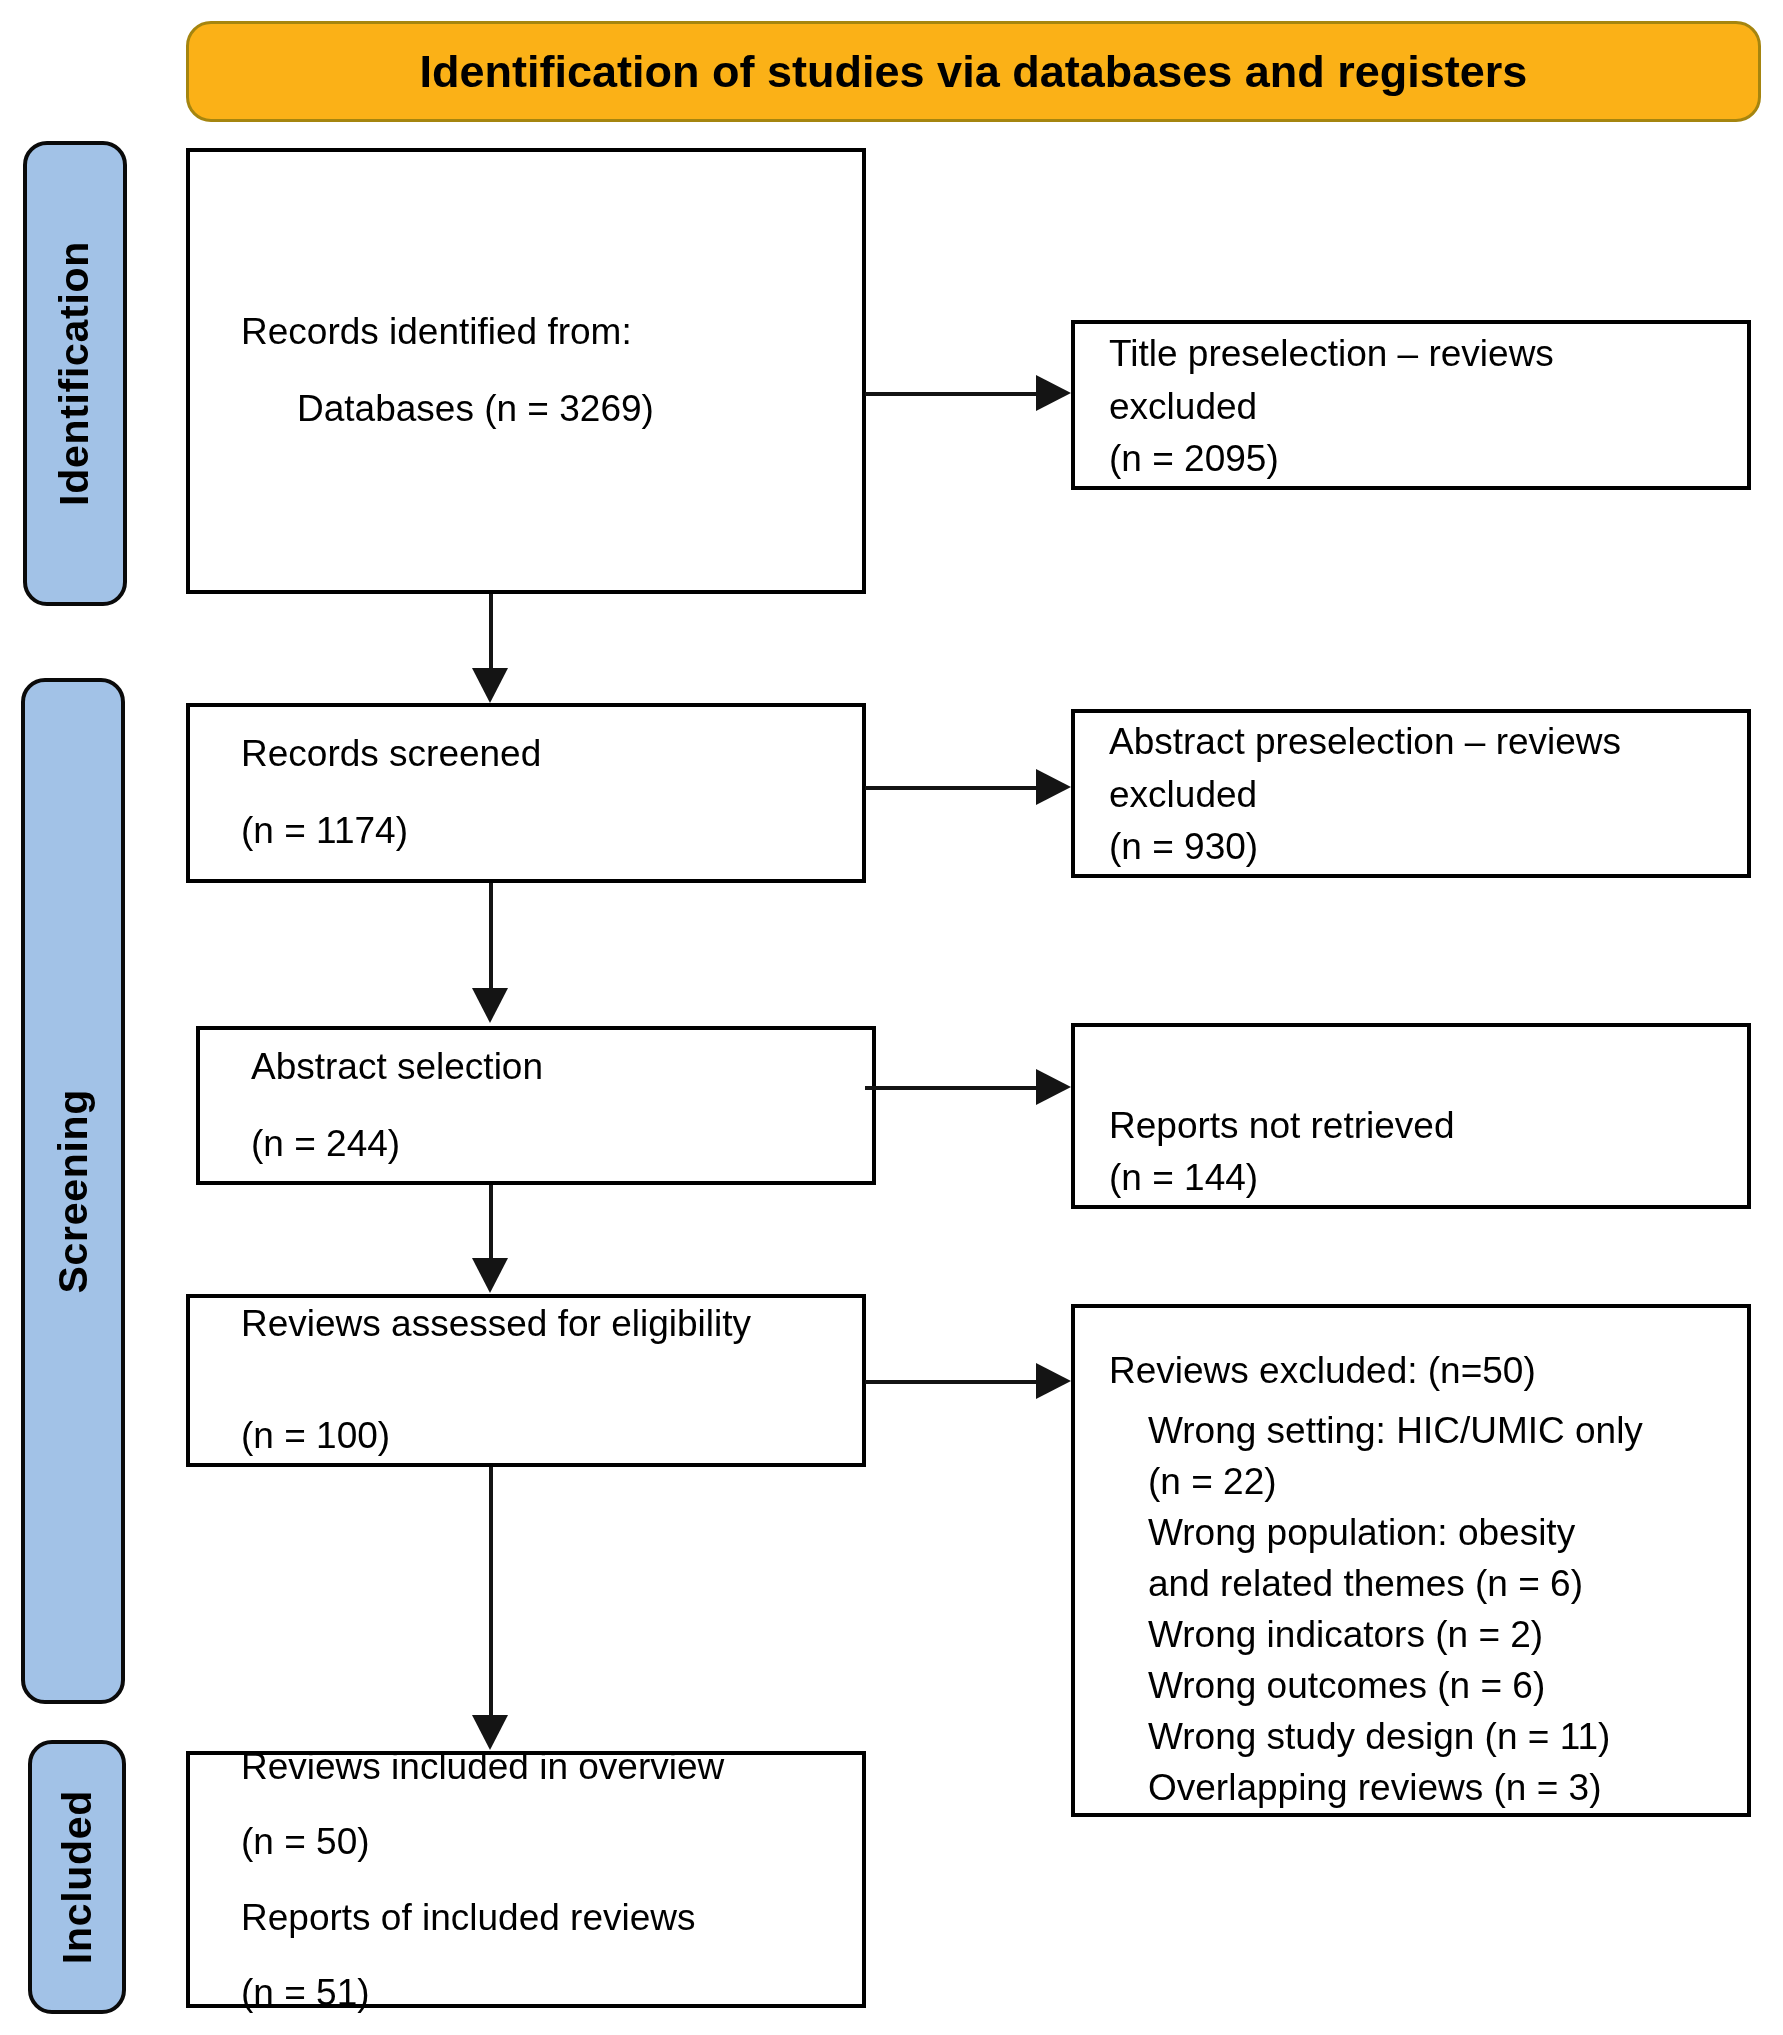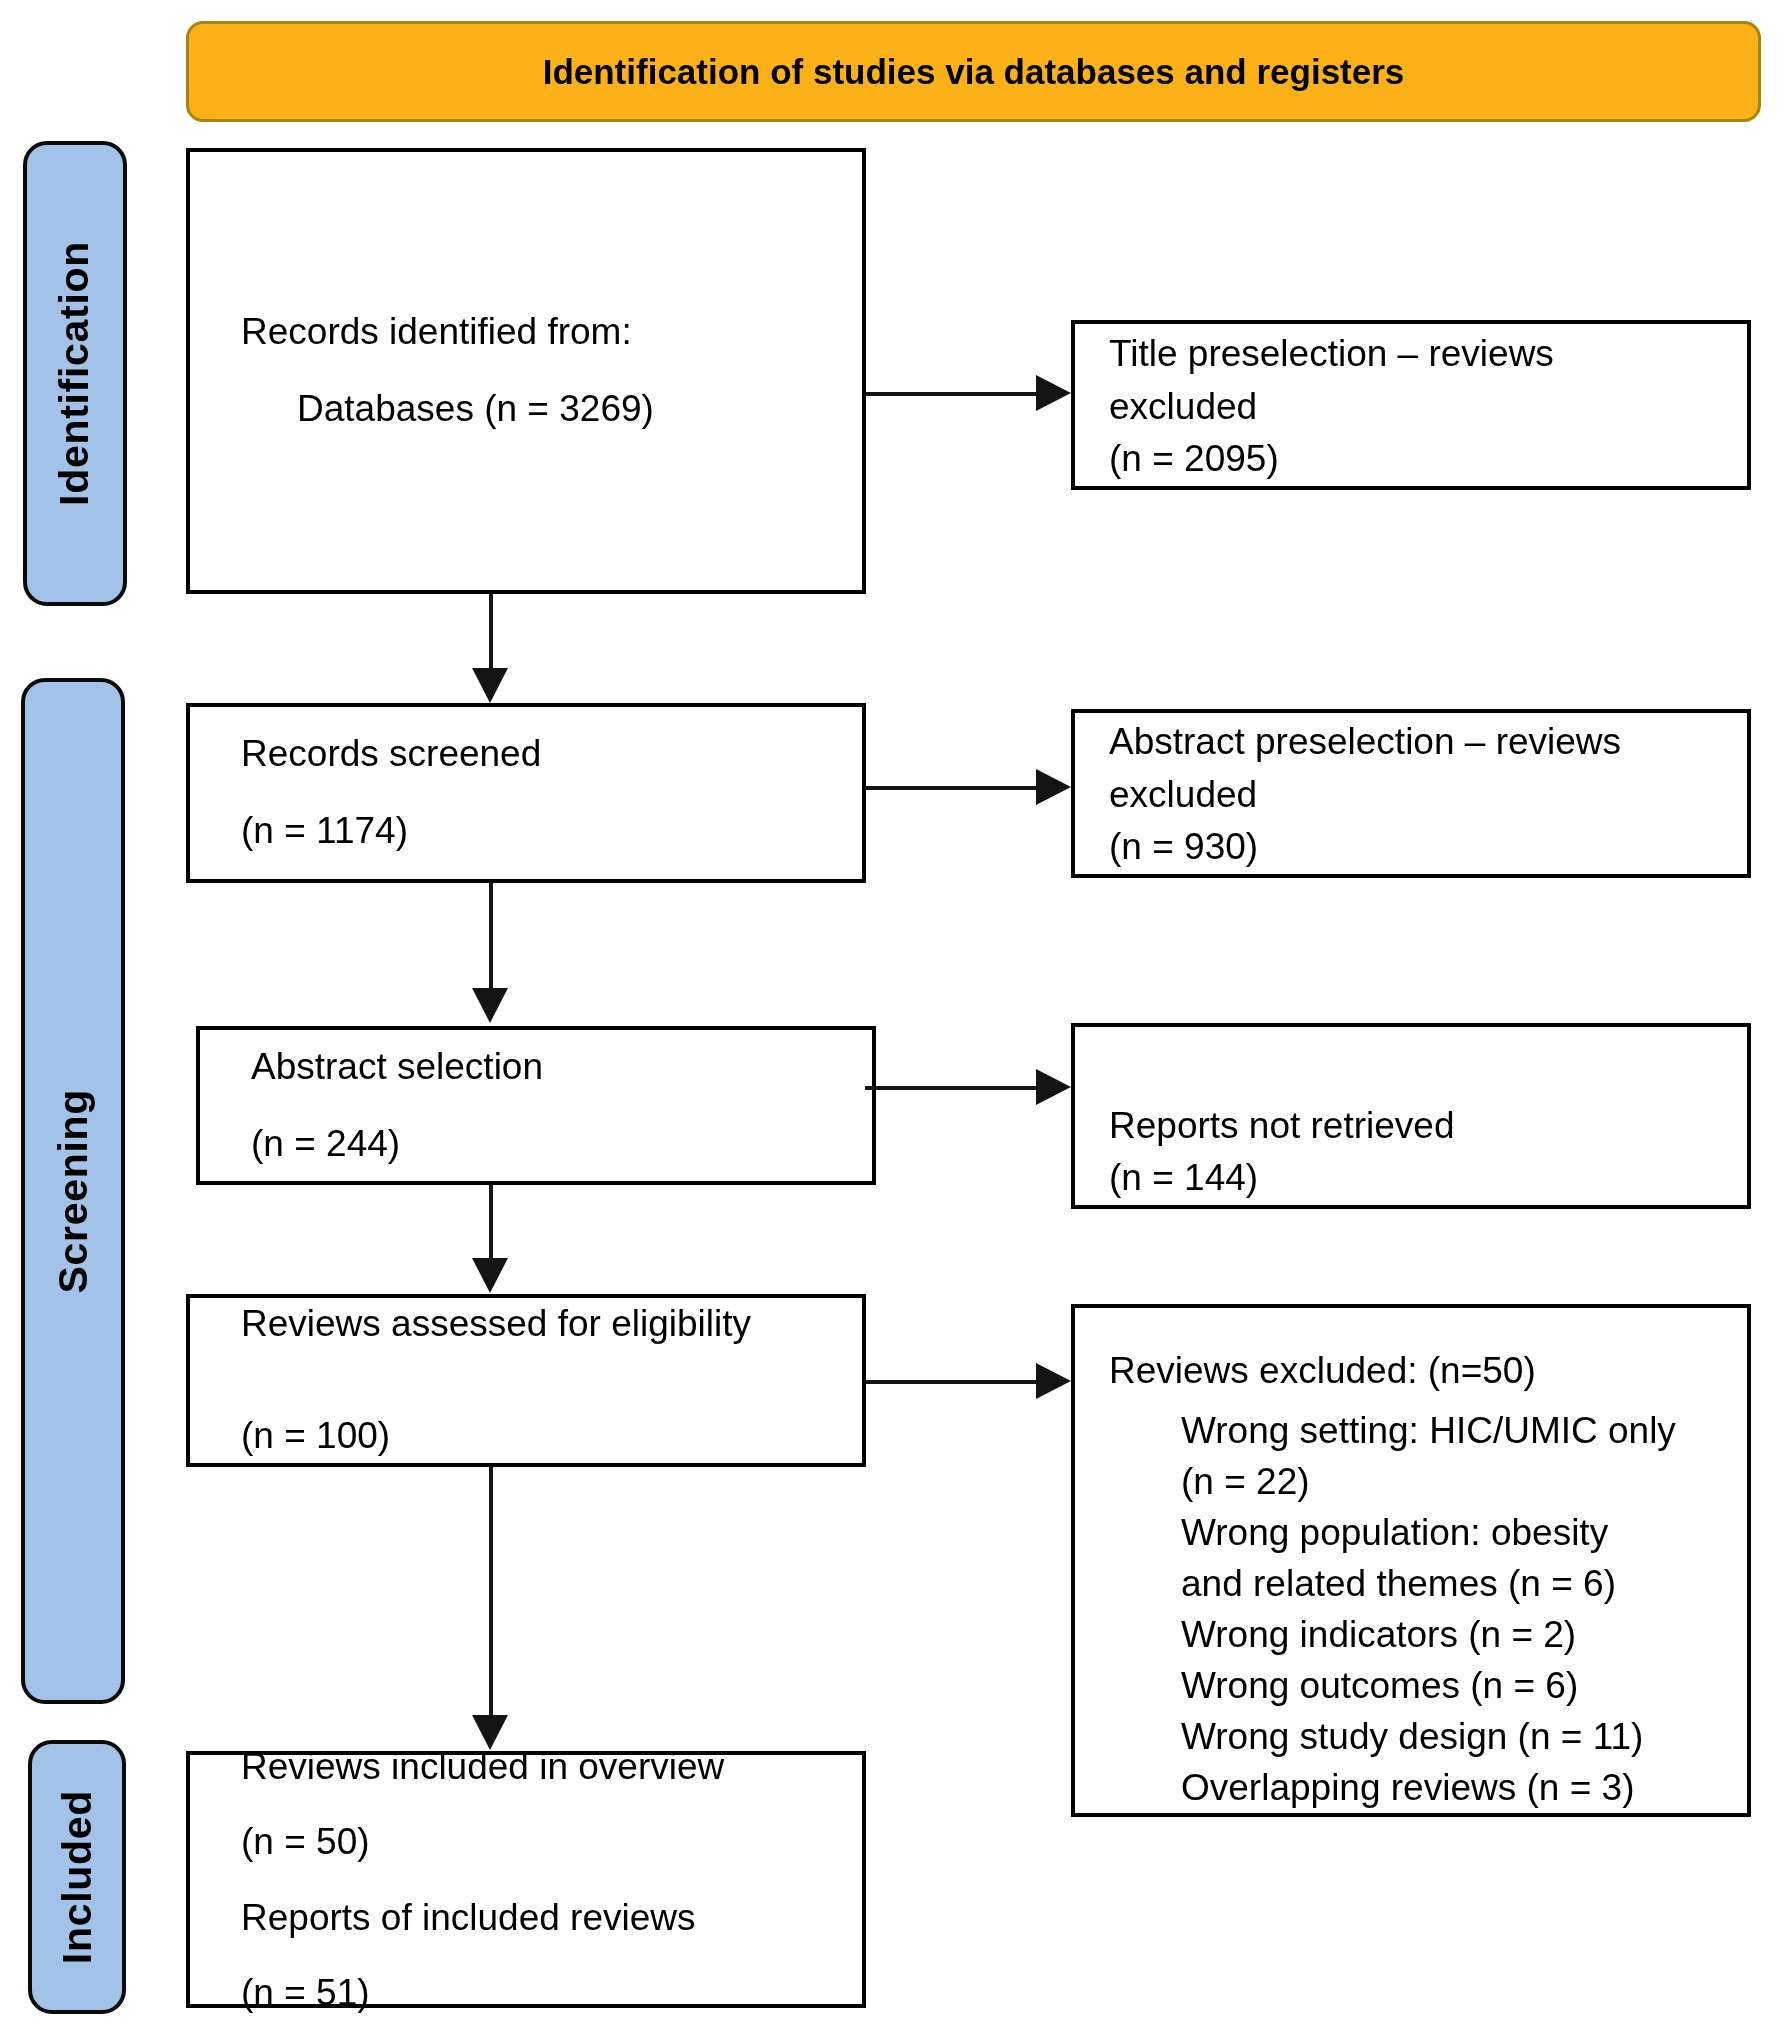--- a/index.html
+++ b/index.html
@@ -18,24 +18,24 @@
     width:1784px;height:2035px;
     background:var(--page-bg);
     font-family:"Liberation Sans", sans-serif;
     color:var(--text);
   }
   
   .banner{
     position:absolute;left:186px;top:21px;width:1575px;height:101px;
     background:var(--banner-fill);
     border:3.5px solid var(--banner-border);
-    border-radius:17px;
+    border-radius:25px;
     box-sizing:border-box;
     display:flex;align-items:center;justify-content:center;
-    font-size:35px;font-weight:bold;
+    font-size:45px;font-weight:bold;
   }
   
   .stage{
     position:absolute;
     background:var(--stage-fill);
     border:4.2px solid var(--stage-border);
     border-radius:24px;
     box-sizing:border-box;
     display:flex;align-items:center;justify-content:center;
   }
@@ -78,21 +78,21 @@
   .box-title-preselection{top:320px;height:170px;}
   .box-abstract-preselection{top:709px;height:169px;}
   .box-reports-not-retrieved{top:1023px;height:186px;}
   .box-reviews-excluded{
     top:1304px;height:513px;
     justify-content:space-between;
     padding-top:37px;
     line-height:1.38;
   }
   .box-reviews-excluded .excl-items .line{
-    margin-left:72px;
+    margin-left:39px;
     max-width:496px;
   }
   
   .stem{position:absolute;background:var(--arrow);}
   .head{position:absolute;width:0;height:0;}
   .head-down{border-left:18.3px solid transparent;border-right:18.3px solid transparent;border-top:35px solid var(--arrow);}
   .head-right{border-top:18.3px solid transparent;border-bottom:18.3px solid transparent;border-left:35px solid var(--arrow);}
   .v-stem{width:3.5px;left:489px;}
   .v-head{left:472px;}
   .stem-v1{top:594px;height:74px;} .head-v1{top:668px;}

